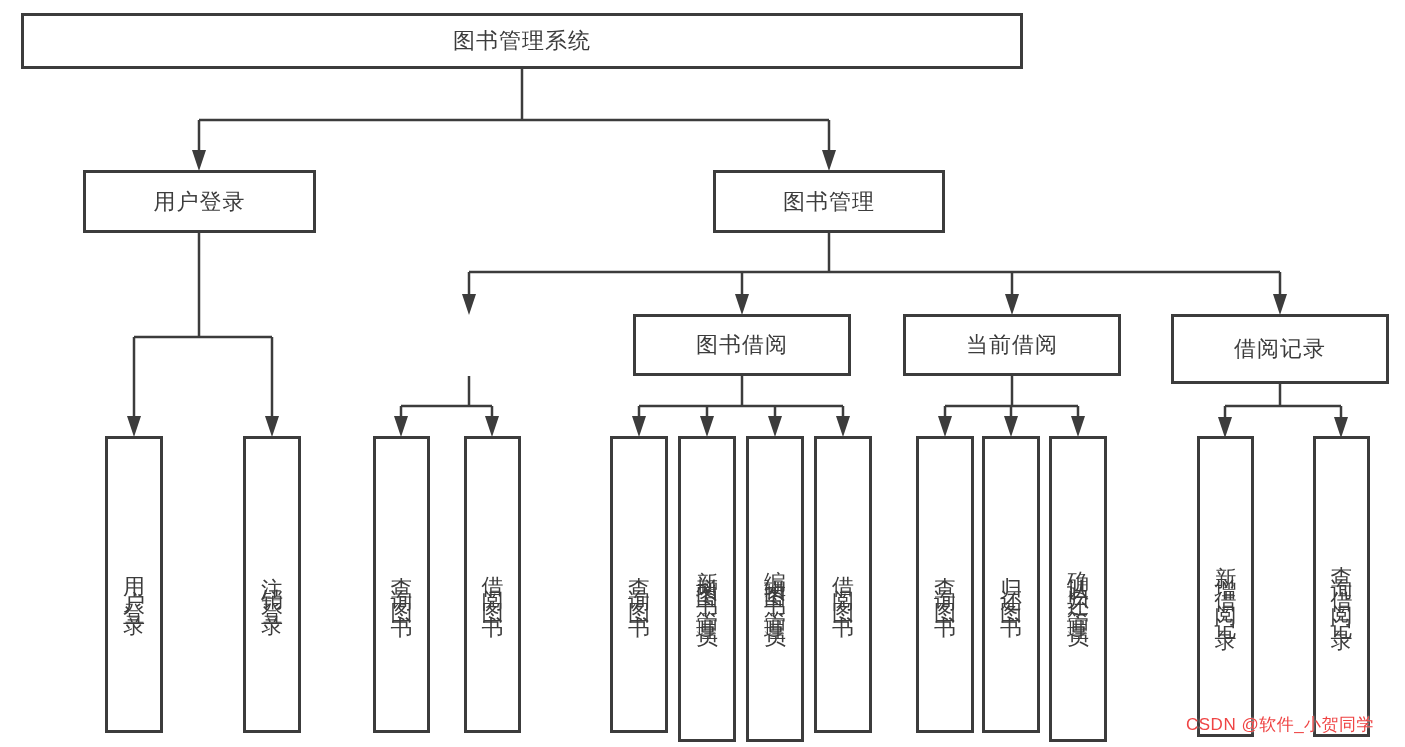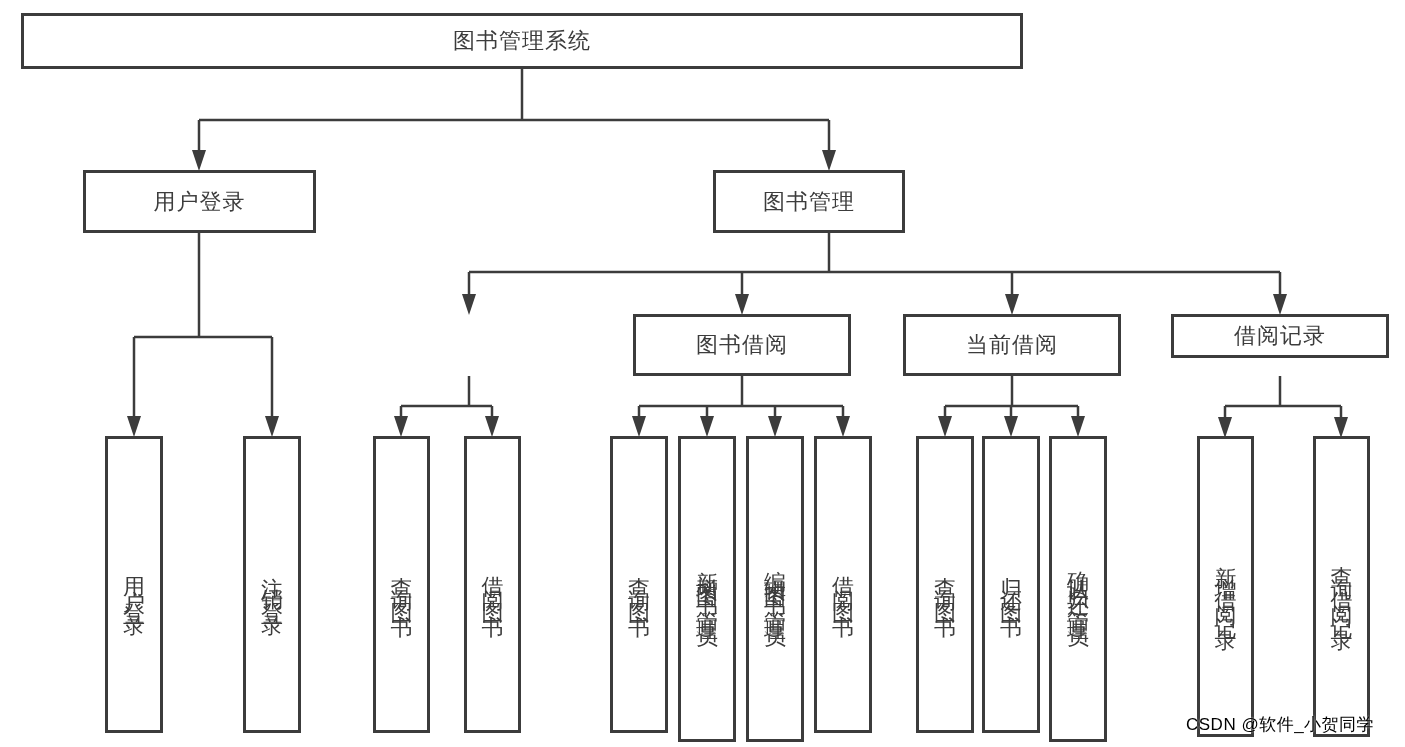--- a/index.html
+++ b/index.html
@@ -82,31 +82,31 @@
       <polygon points="1334,417 1348,417 1341,438" fill="#3c3c3c"></polygon>
     </svg>
 
   <div class="box" style="left:21px;top:13px;width:1002px;height:56px">
     <span class="hlabel">图书管理系统</span>
   </div>
 
   <div class="box" style="left:83px;top:170px;width:233px;height:63px">
     <span class="hlabel">用户登录</span>
   </div>
-  <div class="box" style="left:713px;top:170px;width:192px;height:63px">
+  <div class="box" style="left:713px;top:170px;width:232px;height:63px">
     <span class="hlabel">图书管理</span>
   </div>
 
   <div class="box" style="left:903px;top:314px;width:218px;height:62px">
     <span class="hlabel">当前借阅</span>
   </div>
   <div class="box" style="left:633px;top:314px;width:218px;height:62px">
     <span class="hlabel">图书借阅</span>
   </div>
-  <div class="box" style="left:1171px;top:314px;width:218px;height:44px">
+  <div class="box" style="left:1171px;top:314px;width:218px;height:70px">
     <span class="hlabel">借阅记录</span>
   </div>
 
   <div class="box" style="left:105px;top:436px;width:58px;height:297px">
     <span class="vtext">用户登录</span>
   </div>
   <div class="box" style="left:243px;top:436px;width:58px;height:297px">
     <span class="vtext">注销登录</span>
   </div>
 
@@ -140,14 +140,14 @@
     <span class="vtext tight">确认归还（管理员）</span>
   </div>
 
   <div class="box" style="left:1197px;top:436px;width:57px;height:301px">
     <span class="vtext">新增借阅记录</span>
   </div>
   <div class="box" style="left:1313px;top:436px;width:57px;height:301px">
     <span class="vtext">查询借阅记录</span>
   </div>
 
-  <div id="watermark" style="color: #000000;">CSDN @软件_小贺同学</div>
+  <div id="watermark" style="color: #ef4444;">CSDN @软件_小贺同学</div>
 </div>
 
 </body></html>

